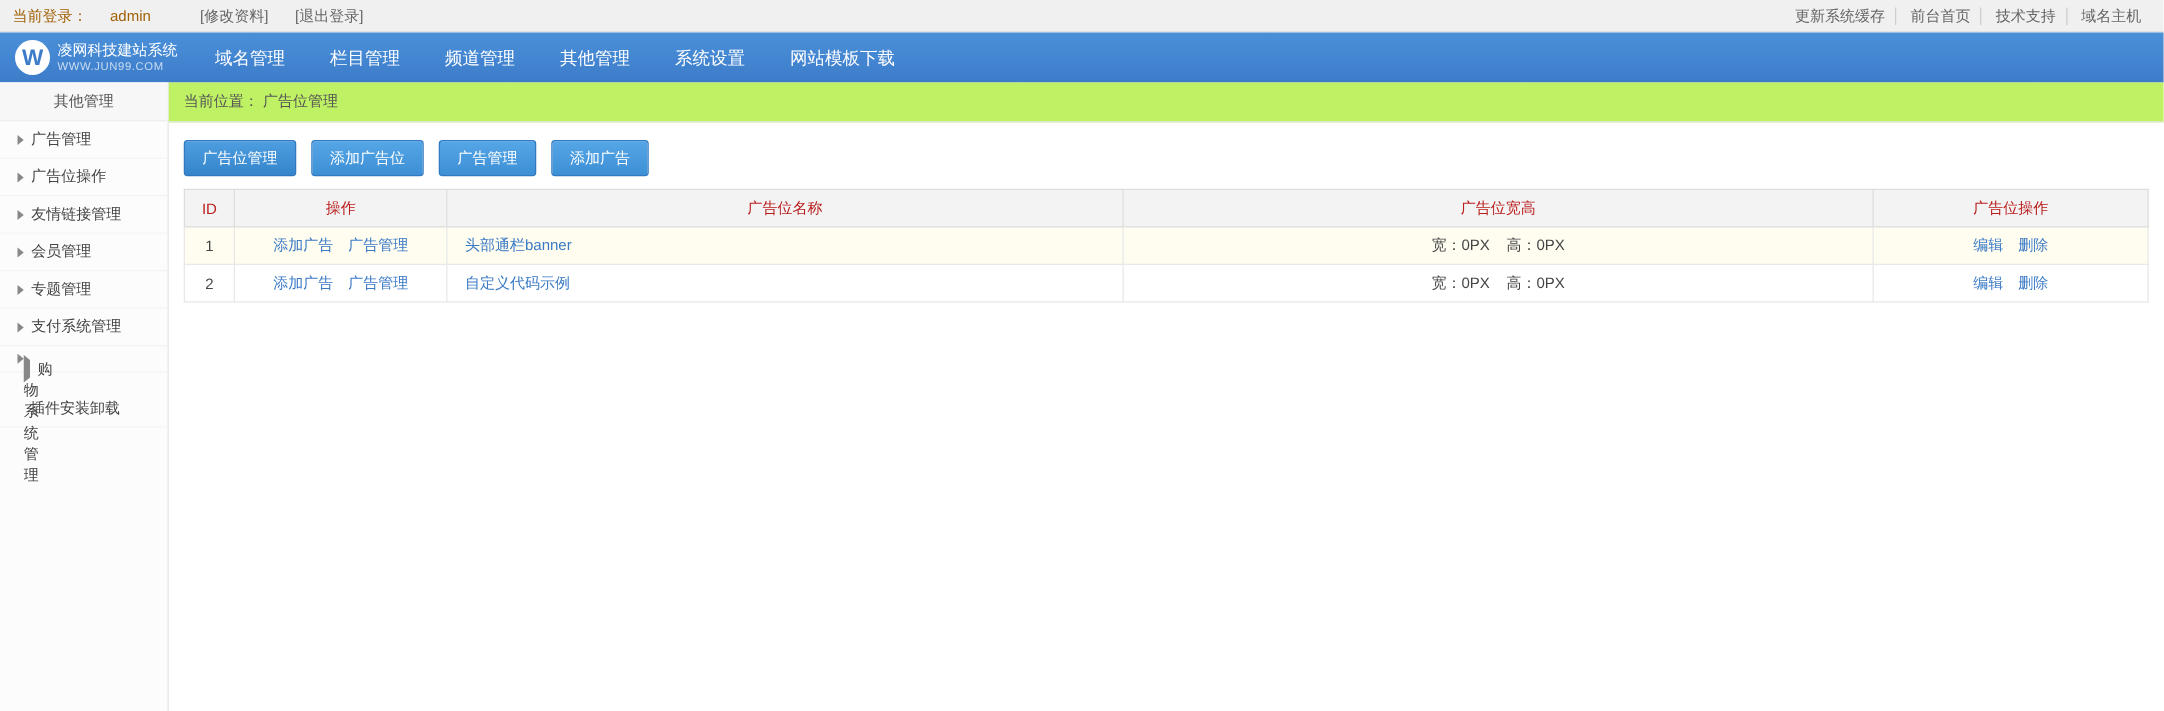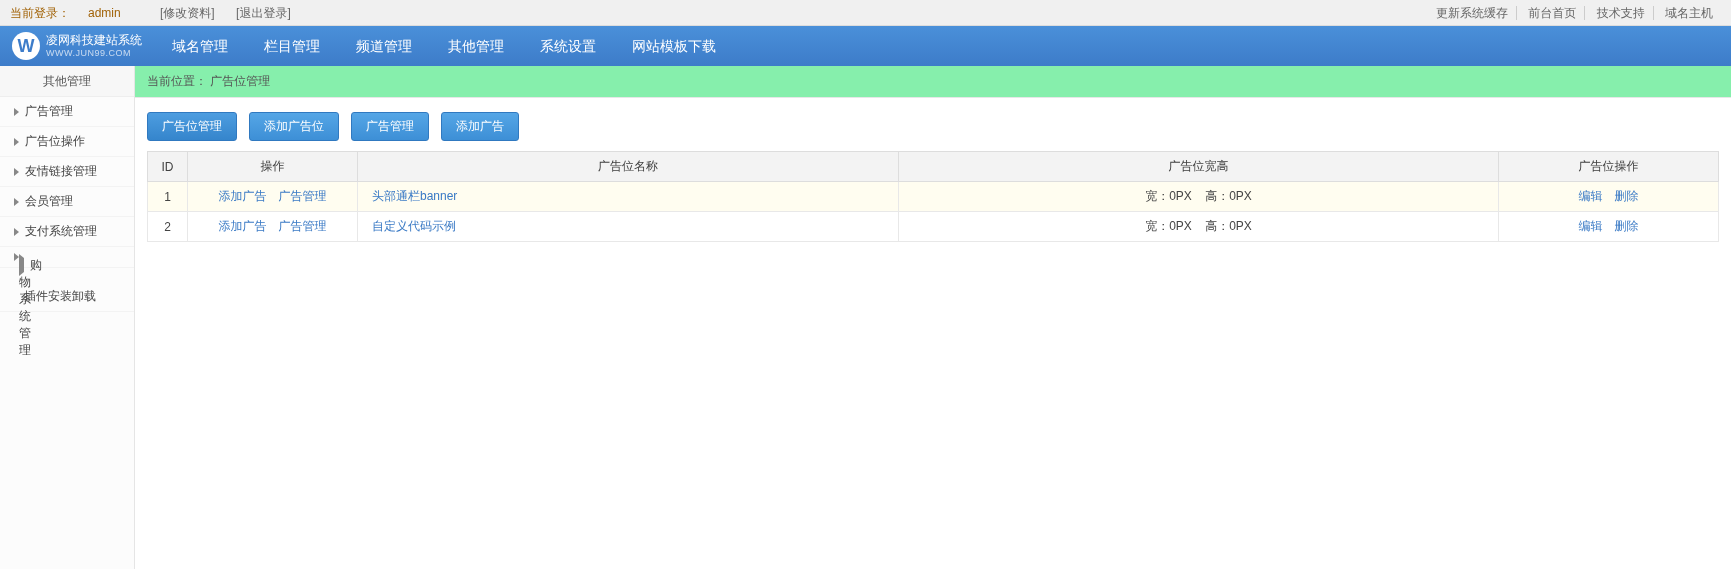--- a/index.html
+++ b/index.html
@@ -80,21 +80,21 @@
     .sidebar-item .tri {
       width: 0; height: 0;
       border-top: 4px solid transparent;
       border-bottom: 4px solid transparent;
       border-left: 5px solid #888;
       margin-right: 6px;
     }
     .sidebar-item.no-tri { padding-left: 24px; }
     .content { flex: 1; }
     .breadcrumb {
-      background: #86efac;
+      background: #bef264;
       border-bottom: 1px solid #e7e7e7;
       padding: 7px 12px;
       color: #555;
     }
     .toolbar {
       padding: 14px 12px 10px;
       display: flex;
       gap: 12px;
     }
     .btn {
@@ -113,21 +113,21 @@
       width: calc(100% - 24px);
       margin: 0 12px;
       border-collapse: collapse;
       border: 1px solid #ddd;
     }
     .data-table th {
       background: #f3f3f3;
       border: 1px solid #ddd;
       padding: 6px 8px;
       font-weight: normal;
-      color: #404040;
+      color: #b91c1c;
       text-align: center;
     }
     .data-table td {
       border: 1px solid #e8e8e8;
       padding: 6px 8px;
       text-align: center;
       color: #444;
     }
     .data-table tbody tr:nth-child(odd) { background: #fffdf0; }
     .data-table tbody tr:nth-child(even) { background: #fff; }
@@ -186,20 +186,24 @@
         <span class="tri"></span>
         <span>广告位操作</span>
       </div>
     <div class="sidebar-item">
         <span class="tri"></span>
         <span>友情链接管理</span>
       </div>
     <div class="sidebar-item">
         <span class="tri"></span>
         <span>会员管理</span>
+      </div>
+    <div class="sidebar-item">
+        <span class="tri"></span>
+        <span>专题管理</span>
       </div>
     <div class="sidebar-item">
         <span class="tri"></span>
         <span>支付系统管理</span>
       </div>
     <div class="sidebar-item">
         <span class="tri" 445-name="triangle-icon"><span class="tri"></span><span>购物系统管理</span></span>
       </div>
     <div style="height:14px"></div>
     <div class="sidebar-item no-tri">插件安装卸载</div>

